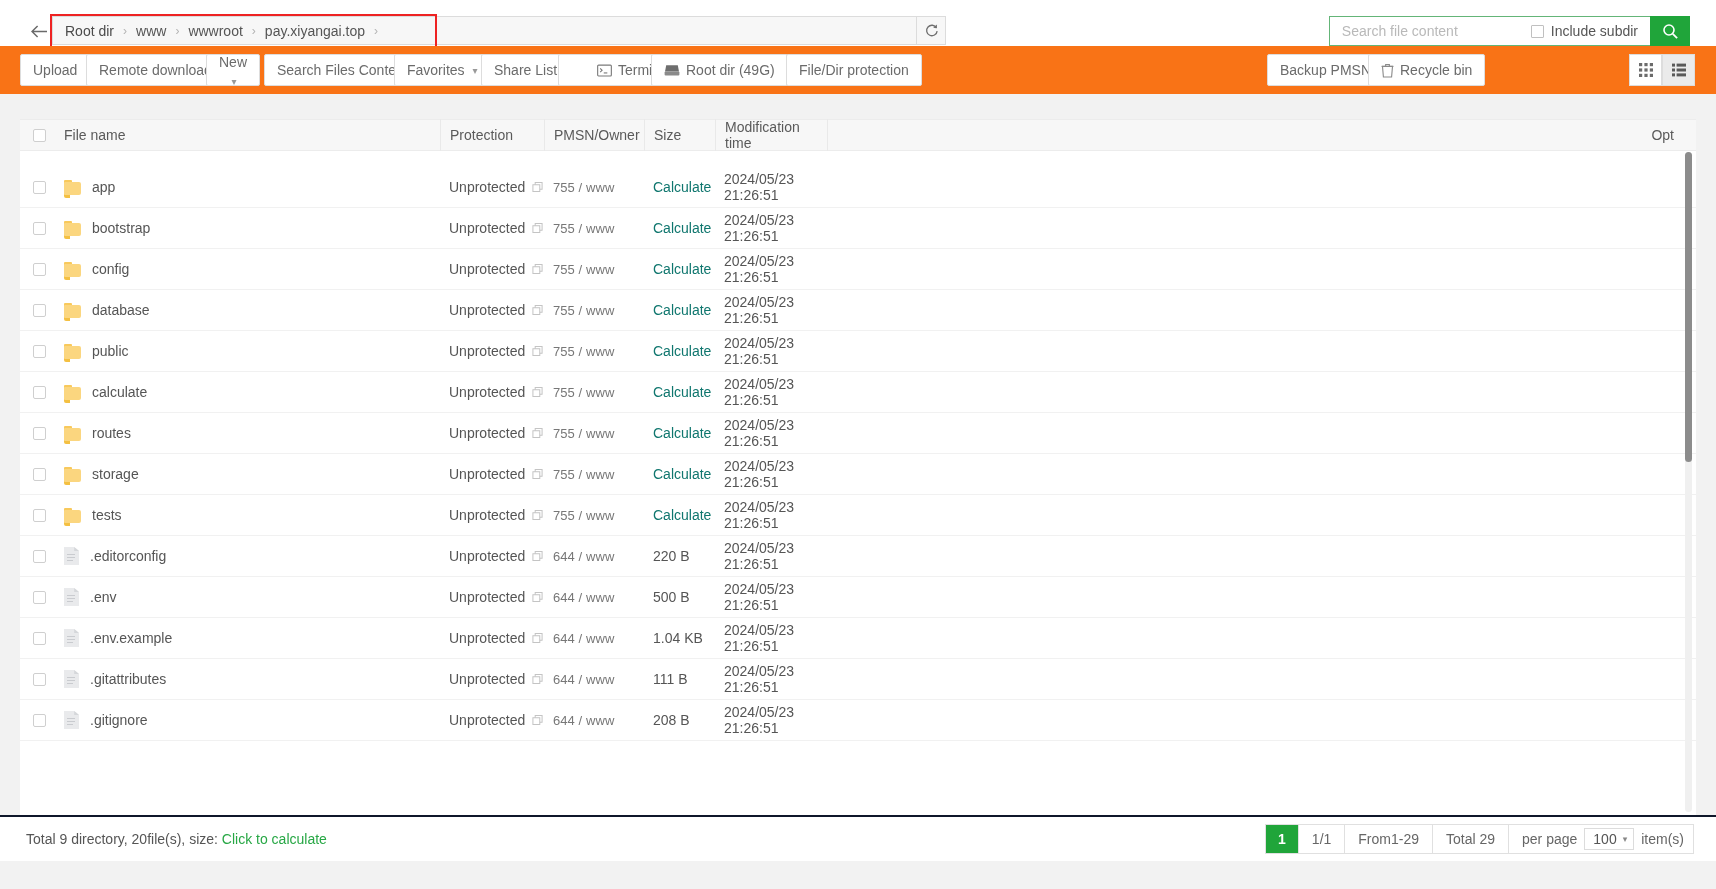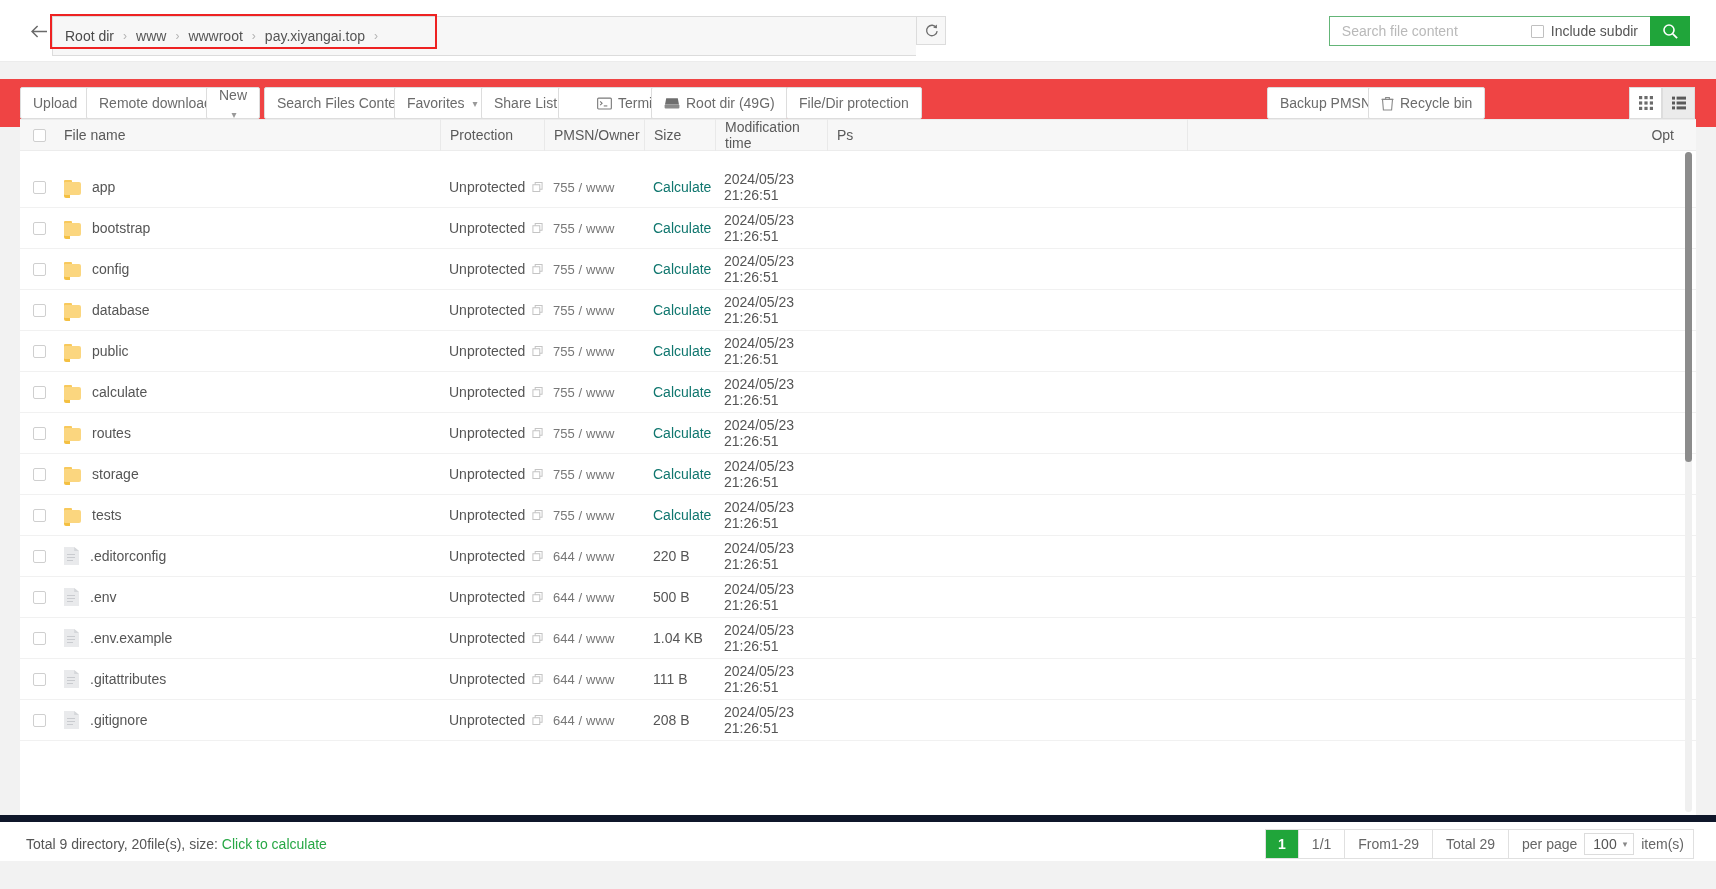--- a/index.html
+++ b/index.html
@@ -21,21 +21,21 @@
     border-bottom:1px solid #ececec;
   }
   .back-arrow {
     position:absolute; left:28px; top:20px;
     width:22px; height:22px;
     display:flex; align-items:center; justify-content:center;
     color:#666; font-size:17px; cursor:pointer;
   }
   .crumbbox {
     position:absolute; left:52px; top:16px;
-    width:864px; height:40px;
+    width:864px; height:29px;
     background:#f7f7f7;
     border:1px solid #dcdcdc;
     border-right:none;
     display:flex; align-items:center;
     padding-left:12px;
     font-size:14px;
   }
   .crumb { color:#555; cursor:pointer; white-space:nowrap; }
   .crumb.first { color:#4a4a4a; }
   .crumb-sep { color:#b4b4b4; margin:0 9px; font-size:12px; }
@@ -81,22 +81,22 @@
     border-radius:1px; flex:none; display:inline-block;
   }
   .search-go {
     width:40px; height:30px; background:#20a53a;
     display:flex; align-items:center; justify-content:center;
     cursor:pointer;
   }
 
   
   .toolbar {
-    position:absolute; left:0; top:79px; width:1716px; height:48px;
-    background:#ef4444;
+    position:absolute; left:0; top:46px; width:1716px; height:48px;
+    background:#f97316;
   }
   .btn {
     position:absolute; top:8px; height:32px;
     background:#fff; border:1px solid #dddddd; border-radius:2px;
     display:flex; align-items:center; justify-content:center;
     gap:6px; padding:0 12px; font-size:14px; color:#6b6b6b;
     cursor:pointer; white-space:nowrap;
   }
   .btn .cv { font-size:10px; color:#999; margin-left:2px; }
   .iconbtn {
@@ -192,21 +192,21 @@
     background:#f0f0f0; border-radius:4px;
   }
   .vthumb {
     position:absolute; left:0; top:0; width:7px; height:310px;
     background:#8c8c8c; border-radius:4px; cursor:pointer;
   }
 
   
   .bottombar {
     position:absolute; left:0; bottom:28px; width:1716px; height:46px;
-    background:#fff; border-top:7px solid #0f172a;
+    background:#fff; border-top:2px solid #0f172a;
   }
   .total-txt {
     position:absolute; left:26px; top:14px; font-size:14px; color:#555;
   }
   .total-txt .lnk { color:#27a745; cursor:pointer; }
 
   .pager {
     position:absolute; right:22px; top:7px; height:30px;
     display:flex; align-items:stretch; font-size:14px;
     border:1px solid #e0e0e0; background:#fff;
@@ -355,21 +355,20 @@
 <div class="tablewrap">
   <div class="thead">
     <div class="c-check">
       <span class="chk"></span>
     </div>
     <div class="c-name">File name</div>
     <div class="c-prot">Protection</div>
     <div class="c-pmsn">PMSN/Owner</div>
     <div class="c-size">Size</div>
     <div class="c-time">Modification time</div>
-    <div class="c-ps">Ps</div>
     <div class="c-opt">Opt</div>
   </div>
 
   <div class="rows" id="rows">
       <div class="row">
         <div class="c-check">
           <span class="chk"></span>
         </div>
         <div class="c-name">
           <span class="folder">

